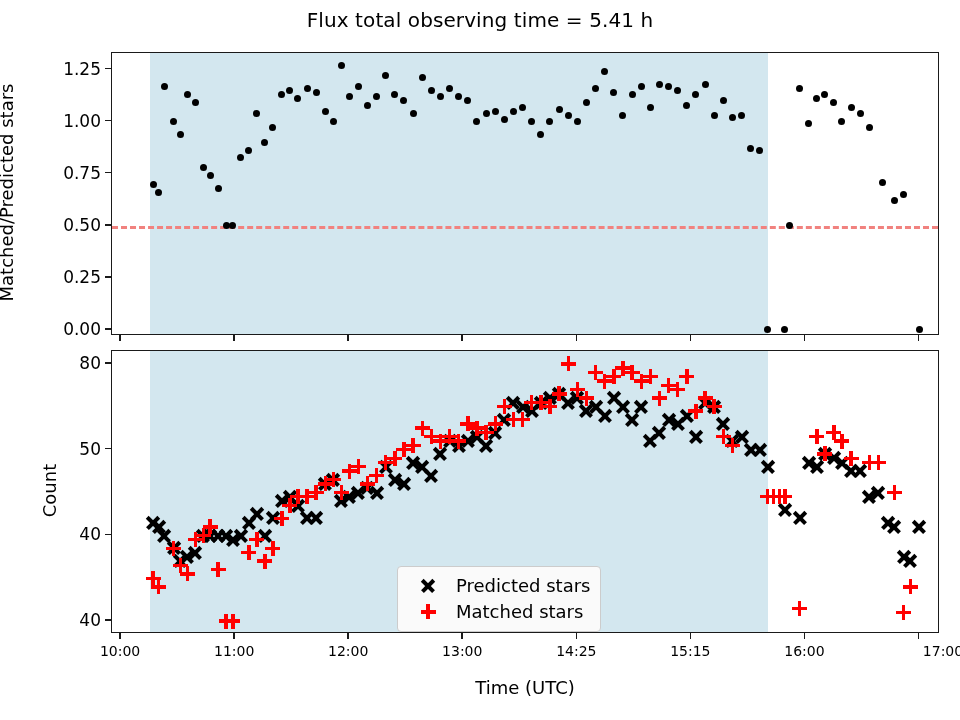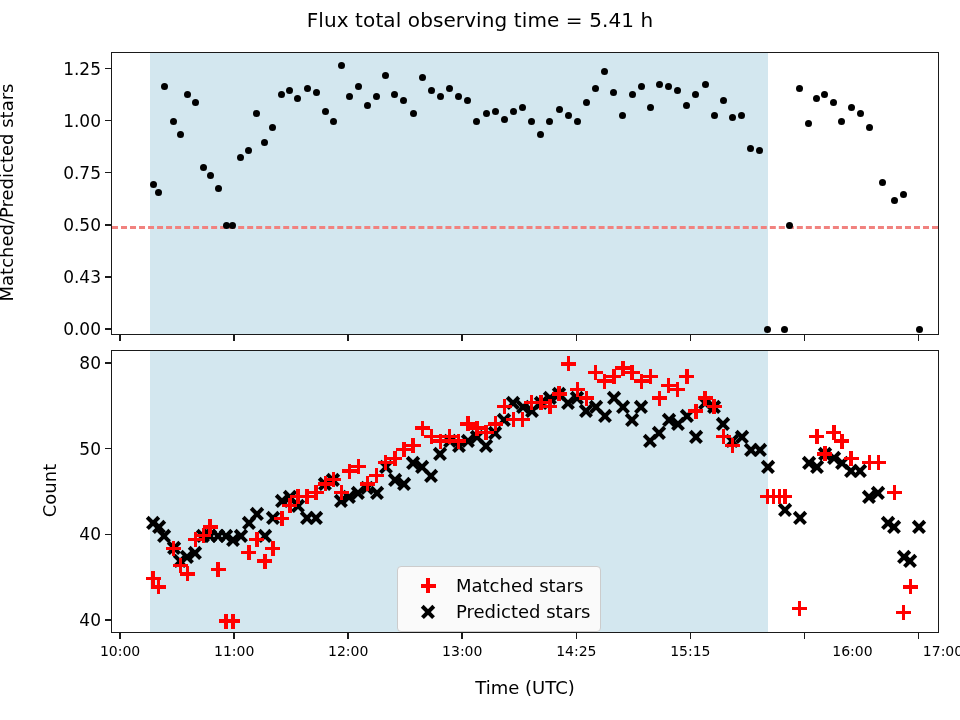--- a/index.html
+++ b/index.html
@@ -284,21 +284,21 @@
         <div class="pt-dot" style="left: 782.38px; top: 147.743px;"></div>
         <div class="pt-dot" style="left: 791.504px; top: 141.5px;"></div>
         <div class="pt-dot" style="left: 807.471px; top: 276.757px;"></div>
       </div>
 
   </div>
   <div id="top-yticks">
       <div class="ytick-mark" style="left: 105px; top: 327.957px;"></div>
       <div class="ytick-label" style="left: 13px; width: 88px; top: 328.757px;">0.00</div>
       <div class="ytick-mark" style="left: 105px; top: 275.935px;"></div>
-      <div class="ytick-label" style="left: 13px; width: 88px; top: 276.735px;">0.43</div>
+      <div class="ytick-label" style="left: 13px; width: 88px; top: 276.735px;">0.25</div>
       <div class="ytick-mark" style="left: 105px; top: 223.913px;"></div>
       <div class="ytick-label" style="left: 13px; width: 88px; top: 224.713px;">0.50</div>
       <div class="ytick-mark" style="left: 105px; top: 171.891px;"></div>
       <div class="ytick-label" style="left: 13px; width: 88px; top: 172.691px;">0.75</div>
       <div class="ytick-mark" style="left: 105px; top: 119.869px;"></div>
       <div class="ytick-label" style="left: 13px; width: 88px; top: 120.669px;">1.00</div>
       <div class="ytick-mark" style="left: 105px; top: 67.8471px;"></div>
       <div class="ytick-label" style="left: 13px; width: 88px; top: 68.6471px;">1.25</div>
     </div>
   <div class="axis-ylabel" id="ylabel-top" style="left: 6px; top: 181.5px; width: 283px; text-align: center; transform: rotate(-90deg) translateX(0px); transform-origin: 50% 50%; margin-left: -141.5px; margin-top: 0px;">Matched/Predicted stars</div>
@@ -473,29 +473,29 @@
         <div class="mk mk-plus" style="left: 757.289px; top: 111.485px;"></div>
         <div class="mk mk-plus" style="left: 766.413px; top: 111.485px;"></div>
         <div class="mk mk-plus" style="left: 782.38px; top: 141.5px;"></div>
         <div class="mk mk-plus" style="left: 791.504px; top: 261.561px;"></div>
         <div class="mk mk-plus" style="left: 798.347px; top: 235.833px;"></div>
       </div>
 
     <div class="legend" id="legend-bottom" style="left: 50%; margin-left: -128px; top: 214.826px;">
       <div class="legend-row">
         <span class="legend-key">
+            <span class="mk mk-cross key-cross"></span>
+          </span>
+        <span class="legend-label">Predicted stars</span>
+      </div>
+      <div class="legend-row">
+        <span class="legend-key">
             <span class="mk mk-plus key-plus"></span>
           </span>
         <span class="legend-label">Matched stars</span>
-      </div>
-      <div class="legend-row">
-        <span class="legend-key">
-            <span class="mk mk-cross key-cross"></span>
-          </span>
-        <span class="legend-label">Predicted stars</span>
       </div>
     </div>
   </div>
   <div id="bottom-yticks">
       <div class="ytick-mark" style="left: 105px; top: 619.336px;"></div>
       <div class="ytick-label" style="left: 13px; width: 88px; top: 620.136px;">40</div>
       <div class="ytick-mark" style="left: 105px; top: 533.579px;"></div>
       <div class="ytick-label" style="left: 13px; width: 88px; top: 534.379px;">40</div>
       <div class="ytick-mark" style="left: 105px; top: 447.821px;"></div>
       <div class="ytick-label" style="left: 13px; width: 88px; top: 448.621px;">50</div>
@@ -518,20 +518,20 @@
       <div class="xtick-mark" style="left: 461.473px; top: 335px;"></div>
       <div class="xtick-label" style="left: 462.273px; top: 643px;">13:00</div>
       <div class="xtick-mark" style="left: 575.522px; top: 633px;"></div>
       <div class="xtick-mark" style="left: 575.522px; top: 335px;"></div>
       <div class="xtick-label" style="left: 576.322px; top: 643px;">14:25</div>
       <div class="xtick-mark" style="left: 689.572px; top: 633px;"></div>
       <div class="xtick-mark" style="left: 689.572px; top: 335px;"></div>
       <div class="xtick-label" style="left: 690.372px; top: 643px;">15:15</div>
       <div class="xtick-mark" style="left: 803.621px; top: 633px;"></div>
       <div class="xtick-mark" style="left: 803.621px; top: 335px;"></div>
-      <div class="xtick-label" style="left: 804.421px; top: 643px; margin-left: 48px;">16:00</div>
+      <div class="xtick-label" style="left: 804.421px; top: 643px;">16:00</div>
       <div class="xtick-mark" style="left: 917.671px; top: 633px;"></div>
       <div class="xtick-mark" style="left: 917.671px; top: 335px;"></div>
       <div class="xtick-label" style="left: 917px; top: 643px; margin-left: 26px;">17:00</div>
     </div>
   <div class="axis-xlabel" id="xlabel" style="left: 525px; top: 677px;">Time (UTC)</div>
 
 </div>
 
 </body></html>

